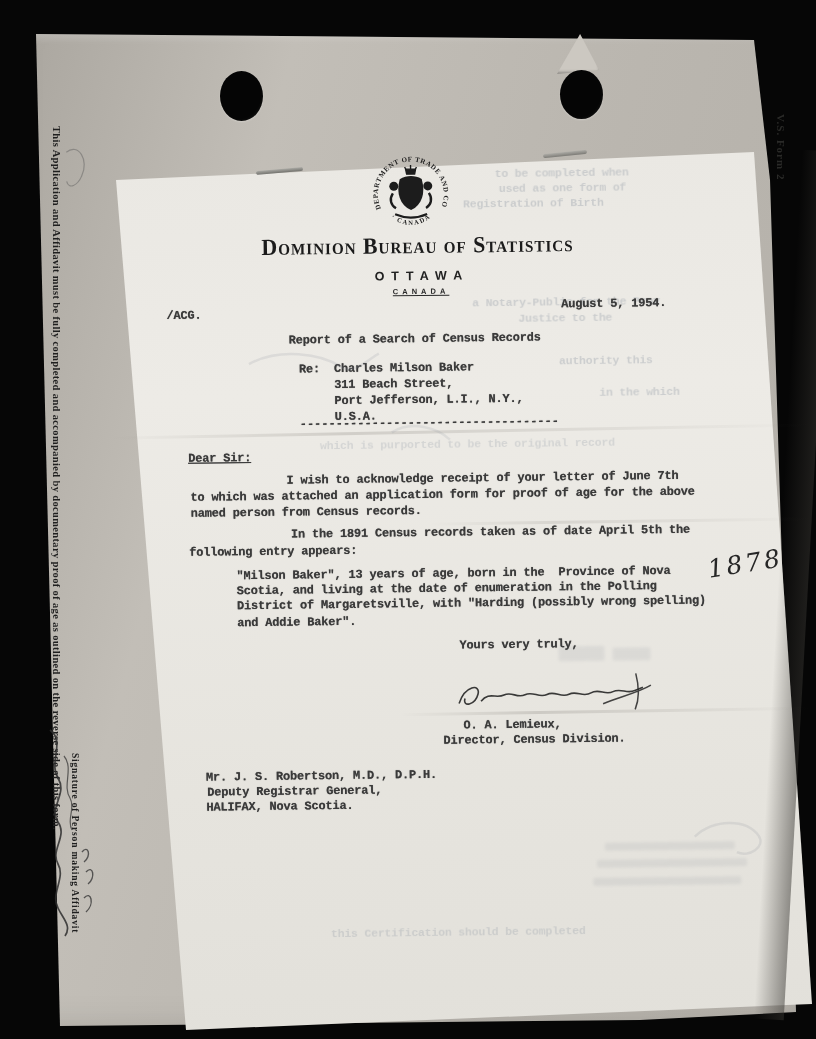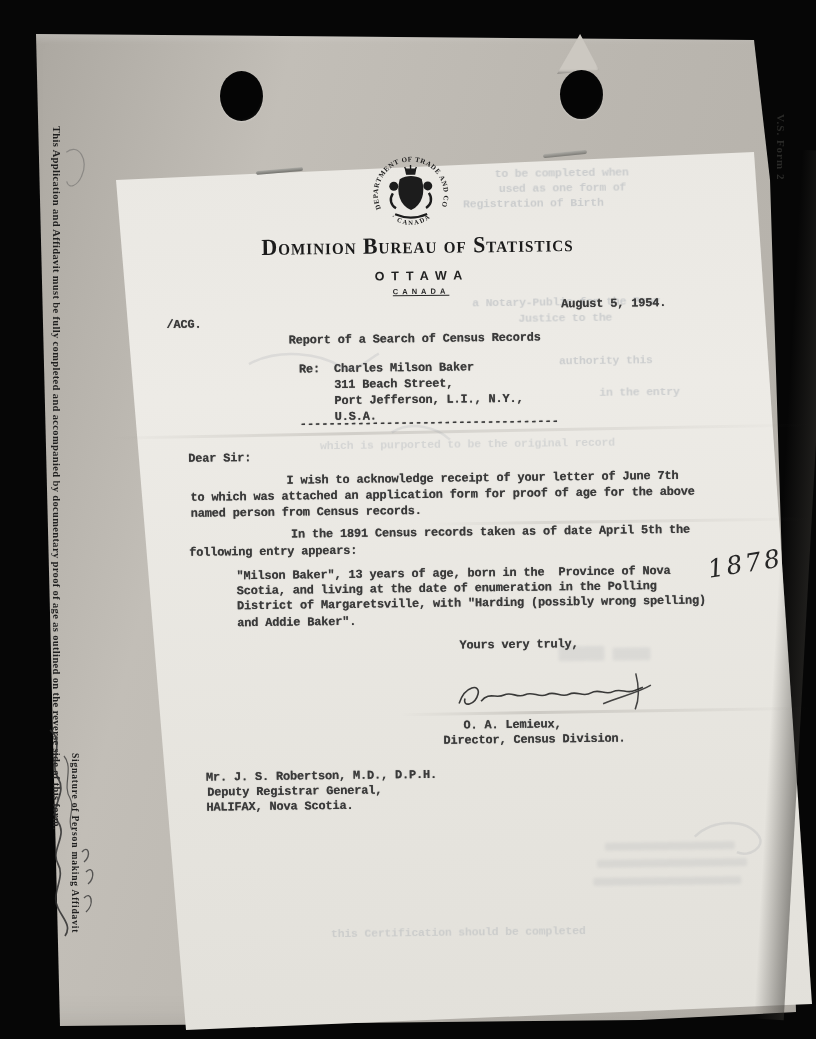--- a/index.html
+++ b/index.html
@@ -112,41 +112,41 @@
     <div class="lh-org">Dominion Bureau of Statistics</div>
     <div class="lh-city">OTTAWA</div>
     <div class="lh-country">CANADA</div>
 
     <div class="ghost" style="left:498px;top:168px;">to be completed when</div>
     <div class="ghost" style="left:502px;top:183px;">used as one form of</div>
     <div class="ghost" style="left:466px;top:198px;">Registration of Birth</div>
     <div class="ghost" style="left:474px;top:297px;">a Notary-Public for the Prov</div>
     <div class="ghost" style="left:520px;top:313px;">Justice to the</div>
     <div class="ghost" style="left:560px;top:356px;">authority this</div>
-    <div class="ghost" style="left:600px;top:388px;">in the entry</div>
+    <div class="ghost" style="left:600px;top:388px;">in the which</div>
     <div class="ghost" style="left:320px;top:438px;opacity:.25;">which is purported to be the original record</div>
     <div class="ghost" style="left:325px;top:926px;opacity:.28;">this Certification should be completed</div>
     <div class="gbar" style="left:556px;top:648px;width:46px;height:15px;"></div>
     <div class="gbar" style="left:610px;top:650px;width:38px;height:13px;"></div>
     <div class="gbar" style="left:600px;top:845px;width:130px;height:8px;"></div>
     <div class="gbar" style="left:592px;top:862px;width:150px;height:8px;"></div>
     <div class="gbar" style="left:588px;top:880px;width:148px;height:8px;"></div>
 
-    <div class="tw" style="left:168px;top:315px;font-family:Liberation Mono, monospace;">/ACG.</div>
+    <div class="tw" style="left:168px;top:306px;font-family:Liberation Mono, monospace;">/ACG.</div>
     <div class="tw" style="left:563px;top:299px;">August 5, 1954.</div>
     <div class="tw" style="left:290px;top:332px;">Report of a Search of Census Records</div>
 
     <div class="tw" style="left:300px;top:361px;">Re:</div>
     <div class="tw" style="left:335px;top:361px;">Charles Milson Baker</div>
     <div class="tw" style="left:335px;top:377px;">311 Beach Street,</div>
     <div class="tw" style="left:335px;top:393px;">Port Jefferson, L.I., N.Y.,</div>
     <div class="tw" style="left:335px;top:409px;">U.S.A.</div>
     <div class="tw" style="left:300px;top:416px;letter-spacing:0;">------------------------------------</div>
 
-    <div class="tw" style="left:188px;top:449px;">Dear Sir:</div>
+    <div class="tw" style="left:188px;top:449px;text-decoration:underline;">Dear Sir:</div>
 
     <div class="tw" style="left:286px;top:472px;">I wish to acknowledge receipt of your letter of June 7th</div>
     <div class="tw" style="left:190px;top:488px;">to which was attached an application form for proof of age for the above</div>
     <div class="tw" style="left:190px;top:504px;">named person from Census records.</div>
 
     <div class="tw" style="left:290px;top:526px;">In the 1891 Census records taken as of date April 5th the</div>
     <div class="tw" style="left:188px;top:543px;">following entry appears:</div>
 
     <div class="tw" style="left:235px;top:567px;">"Milson Baker", 13 years of age, born in the  Province of Nova</div>
     <div class="tw" style="left:235px;top:582px;">Scotia, and living at the date of enumeration in the Polling</div>

